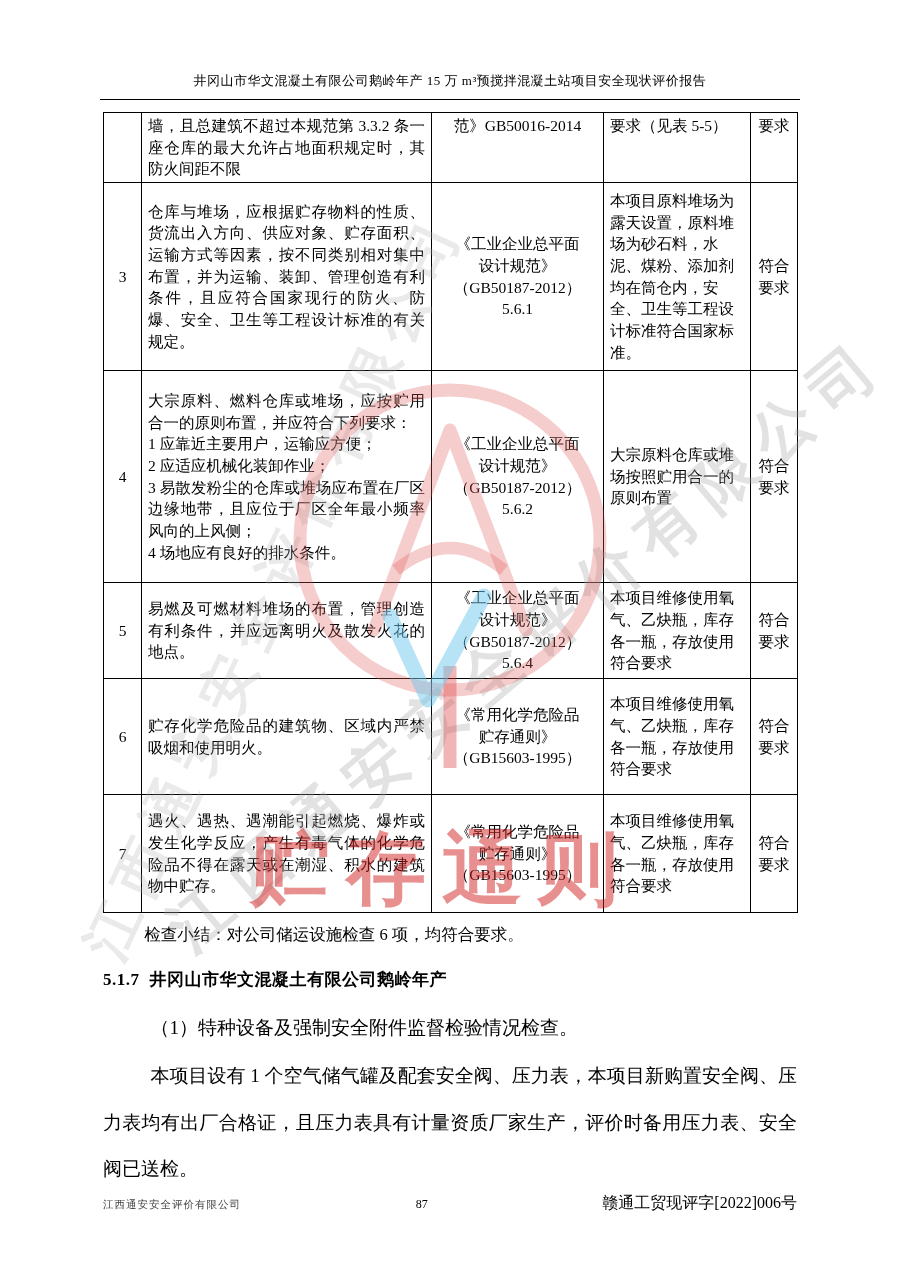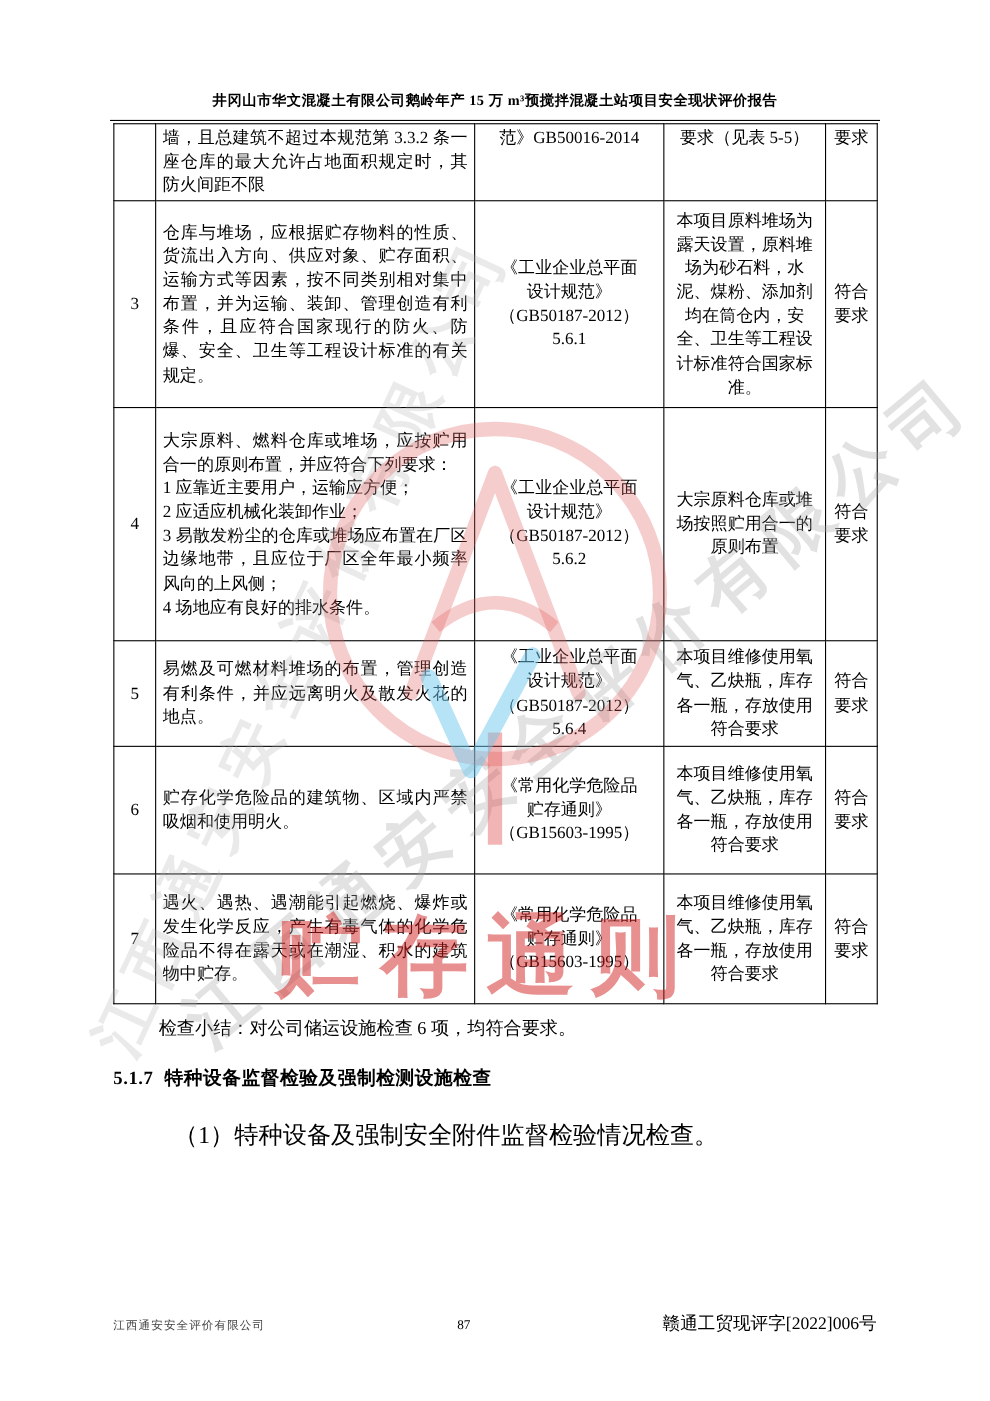--- a/index.html
+++ b/index.html
@@ -3,54 +3,53 @@
 <meta charset="utf-8">
 <style>
   html,body { margin:0; padding:0; background:#ffffff; }
   .page {
     position:relative; width:900px; height:1274px; margin:0 auto;
     background:#ffffff; overflow:hidden; color:#000;
     font-family:"Liberation Serif","DejaVu Serif",serif;
   }
   
   .doc-header {
-    position:absolute; top:82px; left:100px; width:700px;
+    position:absolute; top:72px; left:100px; width:700px;
     text-align:center; font-size:13px; letter-spacing:0.5px;
     border-bottom:1px solid #000; padding-bottom:9px;
     z-index:2;
-    font-weight:bold;
   }
   
   .content { position:absolute; top:112px; left:103px; width:694px; z-index:2; }
   table.check-table { width:100%; border-collapse:collapse; table-layout:fixed; font-size:15.5px; }
   table.check-table td {
     border:1px solid #000; padding:2px 6px; line-height:1.4;
     vertical-align:middle; word-break:break-all; overflow:hidden;
   }
   .cell-pre { white-space:pre-line; }
   .col-no { text-align:center; }
   .col-content { text-align:justify; }
   .col-basis { text-align:center; }
-  .col-status { text-align:center; }
+  .col-status { text-align:left; }
   .col-conclusion { text-align:center; line-height:1.6; }
   tr.row-continued td { vertical-align:top; }
   tr.h1 { height:68px; }
   tr.h3 { height:188px; }
   tr.h4 { height:212px; }
   tr.h5 { height:96px; }
   tr.h6 { height:116px; }
   tr.h7 { height:118px; }
   .summary-line {
     margin-top:10px; font-size:16.5px; text-indent:2.5em; line-height:1.5;
   }
   .section-heading {
     margin-top:20px; font-size:17px; font-weight:bold; letter-spacing:0.5px;
   }
   .section-heading .sec-no { margin-right:10px; }
-  .para { font-size:22px; line-height:2.45; text-align:justify; }
+  .para { font-size:19px; line-height:2.45; text-align:justify; }
   .para-first { margin-top:14px; text-indent:2.5em; }
   .para-body { margin-top:2px; text-indent:2.5em; }
   
   .doc-footer {
     position:absolute; left:103px; right:103px; bottom:60px;
     display:flex; justify-content:space-between; align-items:baseline;
     z-index:2;
   }
   .footer-company { font-size:10.5px; color:#444; letter-spacing:1px; }
   .footer-page { font-size:12px; }
@@ -165,24 +164,25 @@
 （GB15603-1995）</td>
           <td class="col-status">本项目维修使用氧气、乙炔瓶，库存各一瓶，存放使用符合要求</td>
           <td class="col-conclusion">符合要求</td>
         </tr>
       </tbody>
     </table>
 
     <div class="summary-line">检查小结：对公司储运设施检查 6 项，均符合要求。</div>
 
     <div class="section-heading">
-      <span class="sec-no">5.1.7</span><span>特种设备监督检验及强制检测设施检查</span>
+      <span class="sec-no">5.1.7</span><span>井冈山市华文混凝土有限公司鹅岭年产</span>
     </div>
 
     <div class="para para-first">（1）特种设备及强制安全附件监督检验情况检查。</div>
+    <div class="para para-body">本项目设有 1 个空气储气罐及配套安全阀、压力表，本项目新购置安全阀、压力表均有出厂合格证，且压力表具有计量资质厂家生产，评价时备用压力表、安全阀已送检。</div>
 
   </div>
 
   <div class="doc-footer">
     <span class="footer-company">江西通安安全评价有限公司</span>
     <span class="footer-page">87</span>
     <span class="footer-docno">赣通工贸现评字[2022]006号</span>
   </div>
 
 </div>

